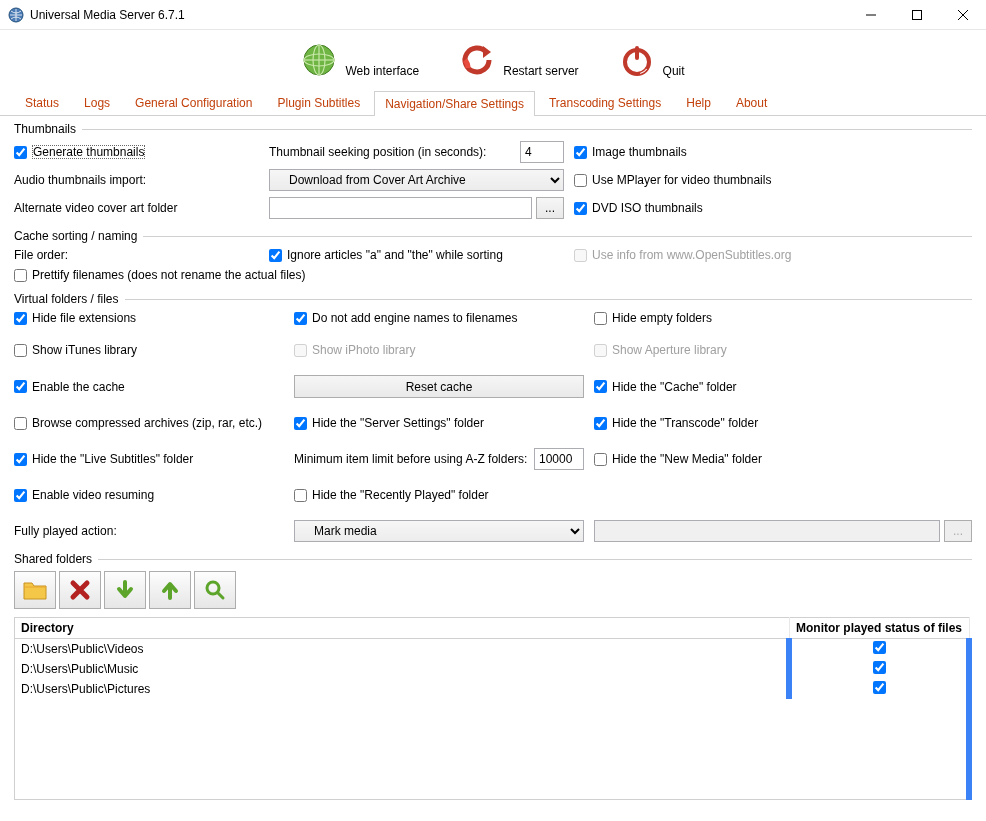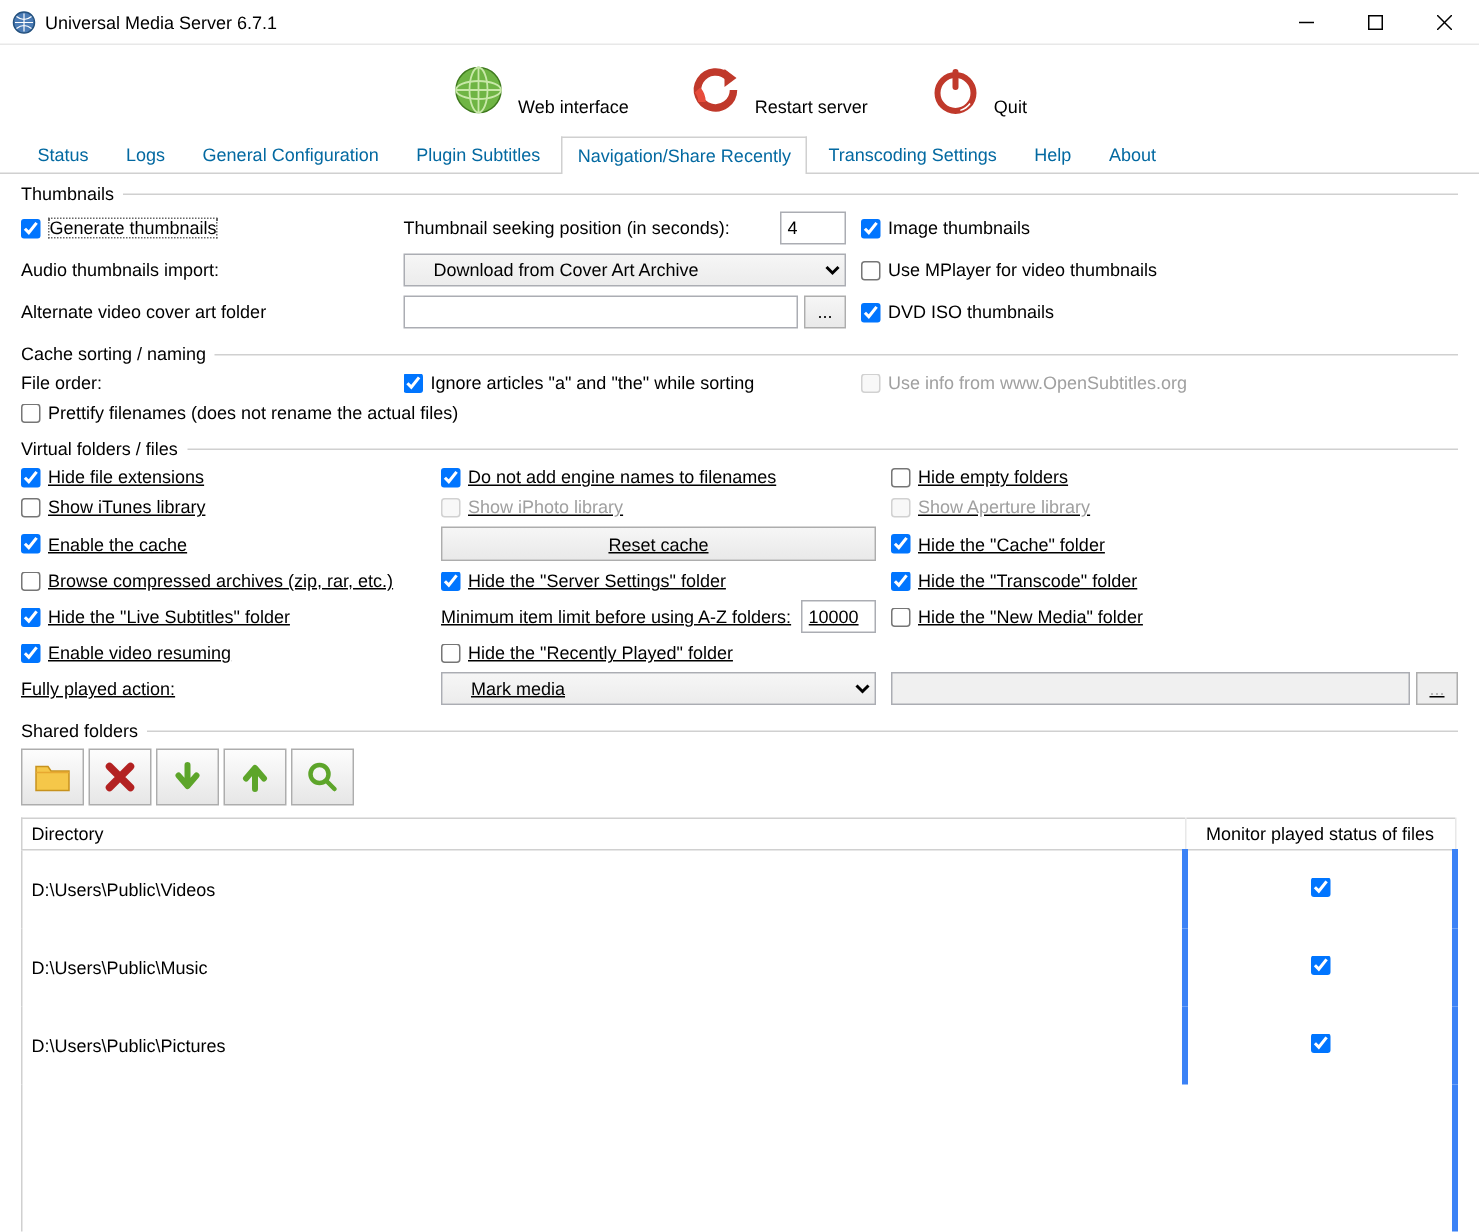--- a/index.html
+++ b/index.html
@@ -6,43 +6,43 @@
 body { background: #fff; width: 986px; height: 821px; overflow: hidden; }
 .titlebar { height: 30px; display: flex; align-items: center; padding: 0 0 0 8px; background: #fff; border-bottom: 1px solid #e8e8e8; }
 .titlebar .app-icon { width: 16px; height: 16px; margin-right: 6px; }
 .titlebar .title { flex: 1; color: #000; }
 .titlebar .win-btns { display: flex; }
 .titlebar .win-btn { width: 46px; height: 30px; display: flex; align-items: center; justify-content: center; color: #000; }
 .toolbar { height: 60px; display: flex; justify-content: center; align-items: center; gap: 40px; padding: 10px 0; }
 .tool-item { display: flex; align-items: flex-end; gap: 8px; cursor: default; }
 .tool-icon { width: 36px; height: 36px; }
 .tabs { display: flex; border-bottom: 1px solid #d0d0d0; padding: 0 14px; }
-.tab { padding: 5px 10px; border: 1px solid transparent; border-bottom: none; cursor: default; margin-right: 3px; color: #0369a1; }
+.tab { padding: 5px 10px; border: 1px solid transparent; border-bottom: none; cursor: default; margin-right: 3px; color: #c2410c; }
 .tab.active { border-color: #d0d0d0; background: #fff; position: relative; top: 1px; }
 .content { padding: 6px 14px 14px 14px; }
 .group-title { font-size: 12px; color: #000; padding-bottom: 1px; display: flex; align-items: center; gap: 6px; }
 .group-title::after { content: ""; flex: 1; height: 1px; background: #d0d0d0; }
 .grid { display: grid; grid-template-columns: 245px 295px 1fr; gap: 6px 10px; align-items: center; padding: 4px 0 10px 0; }
-.grid2 { display: grid; grid-template-columns: 270px 290px 1fr; gap: 6px 10px; align-items: center; padding: 4px 0 10px 0; text-decoration: underline; }
+.grid2 { display: grid; grid-template-columns: 270px 290px 1fr; gap: 18px 10px; align-items: center; padding: 4px 0 10px 0; }
 .chk { display: flex; align-items: center; gap: 5px; color: #000; }
 .chk.disabled { color: #a0a0a0; }
 .chk input { width: 13px; height: 13px; }
 .lbl { color: #000; }
 select, input[type=text] { border: 1px solid #abadb3; padding: 2px 4px; height: 22px; background: #fff; width: 100%; }
 select { background: linear-gradient(#f6f6f6,#ececec); padding-left: 15px; }
 .btn { border: 1px solid #adadad; background: linear-gradient(#f6f6f6,#e9e9e9); padding: 2px 10px; height: 23px; cursor: default; text-align: center; width: 100%; }
 .small-btn { width: 28px; height: 22px; border: 1px solid #adadad; background: linear-gradient(#f6f6f6,#e9e9e9); text-align: center; cursor: default; }
 .folder-row { display: flex; gap: 4px; }
 .folder-row input { flex: 1; }
 .num-small { width: 44px !important; }
 .icon-toolbar { display: flex; gap: 3px; padding: 4px 0 8px 0; }
 .icon-btn { width: 42px; height: 38px; border: 1px solid #adadad; background: linear-gradient(#fdfdfd,#e6e6e6); display: flex; align-items: center; justify-content: center; cursor: default; }
 table { width: 100%; border-collapse: collapse; border: 1px solid #d0d0d0; }
-th { text-align: left; font-weight: normal; padding: 3px 6px; border-bottom: 1px solid #d0d0d0; border-right: 1px solid #e8e8e8; background: #fff; }
-td { padding: 18px 6px; border-right: 4px solid #3b82f6; margin-top: 28px; }
+th { text-align: left; font-weight: bold; padding: 3px 6px; border-bottom: 1px solid #d0d0d0; border-right: 1px solid #e8e8e8; background: #fff; }
+td { padding: 2px 6px; border-right: 6px solid #3b82f6; margin-top: 28px; }
 td.center, th.center { text-align: center; }
 .dotted { outline: 1px dotted #666; outline-offset: -1px; padding: 0 1px; }
 </style>
 </head>
 <body>
 
 <div class="titlebar">
   <svg class="app-icon" viewBox="0 0 16 16">
       <circle cx="8" cy="8" r="7" fill="#4a7bb5" stroke="#24517e"></circle>
       <path d="M2 8 h12 M8 2 v12 M3 4 Q8 8 13 4 M3 12 Q8 8 13 12" stroke="#fff" stroke-width="0.8" fill="none"></path>
@@ -95,21 +95,21 @@
       </svg>
     <span>Quit</span>
   </div>
 </div>
 
 <div class="tabs">
   <div class="tab">Status</div>
   <div class="tab">Logs</div>
   <div class="tab">General Configuration</div>
   <div class="tab">Plugin Subtitles</div>
-  <div class="tab active">Navigation/Share Recently</div>
+  <div class="tab active">Navigation/Share Settings</div>
   <div class="tab">Transcoding Settings</div>
   <div class="tab">Help</div>
   <div class="tab">About</div>
 </div>
 
 <div class="content">
 
 <div class="group-title">Thumbnails</div>
 <div class="grid">
   <label class="chk">

